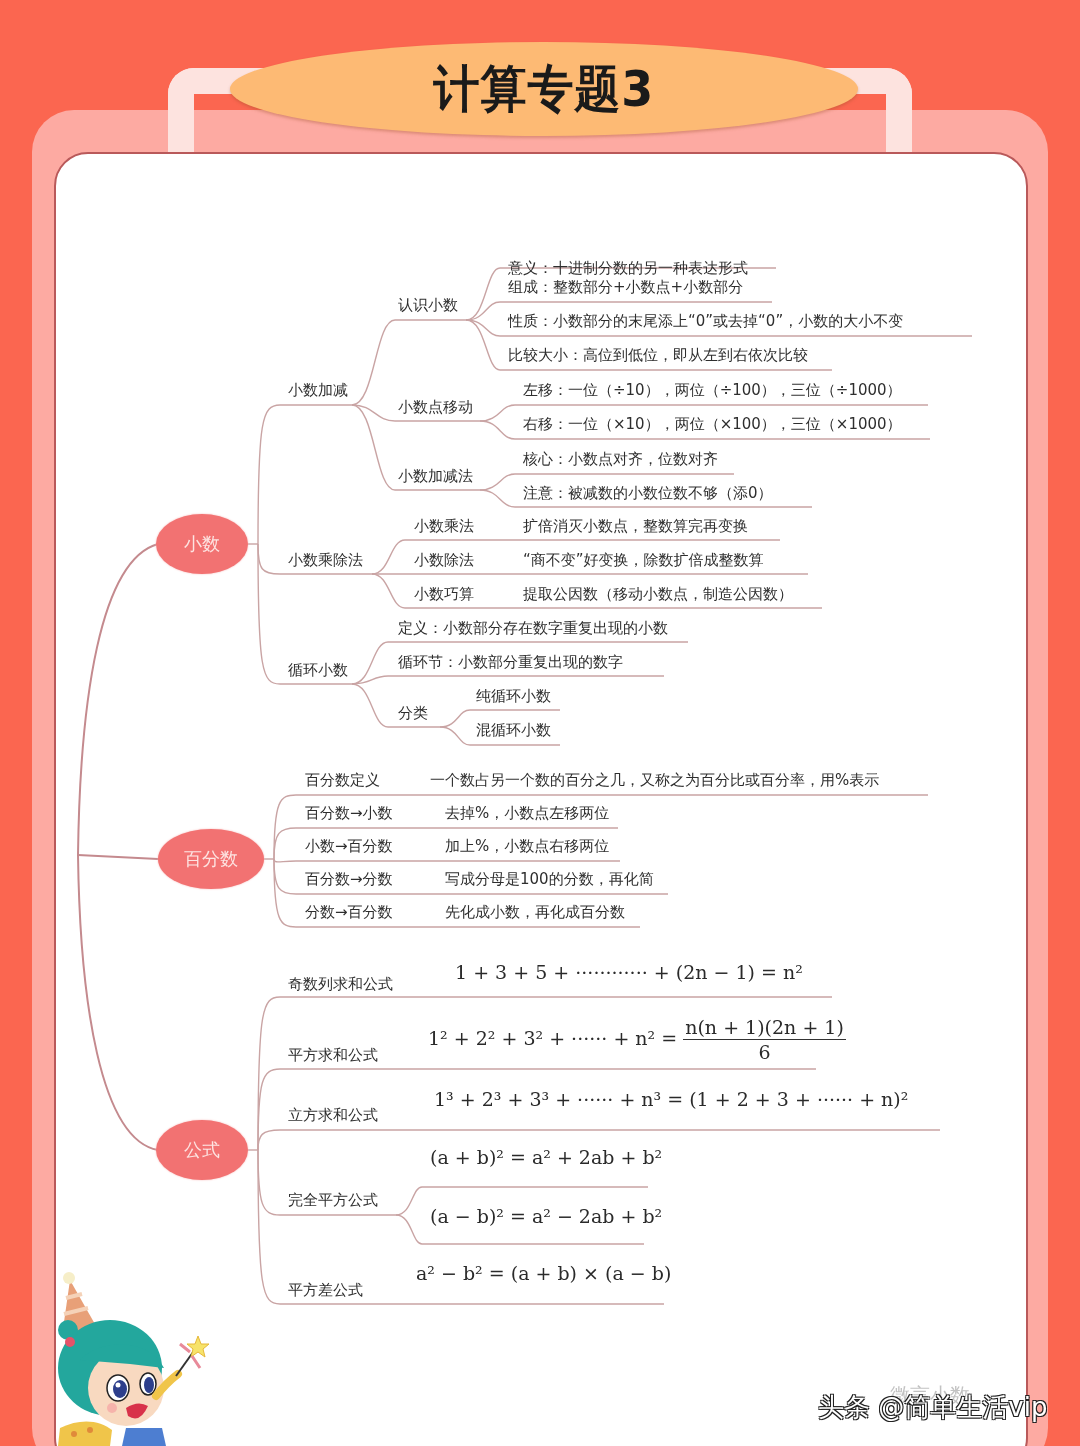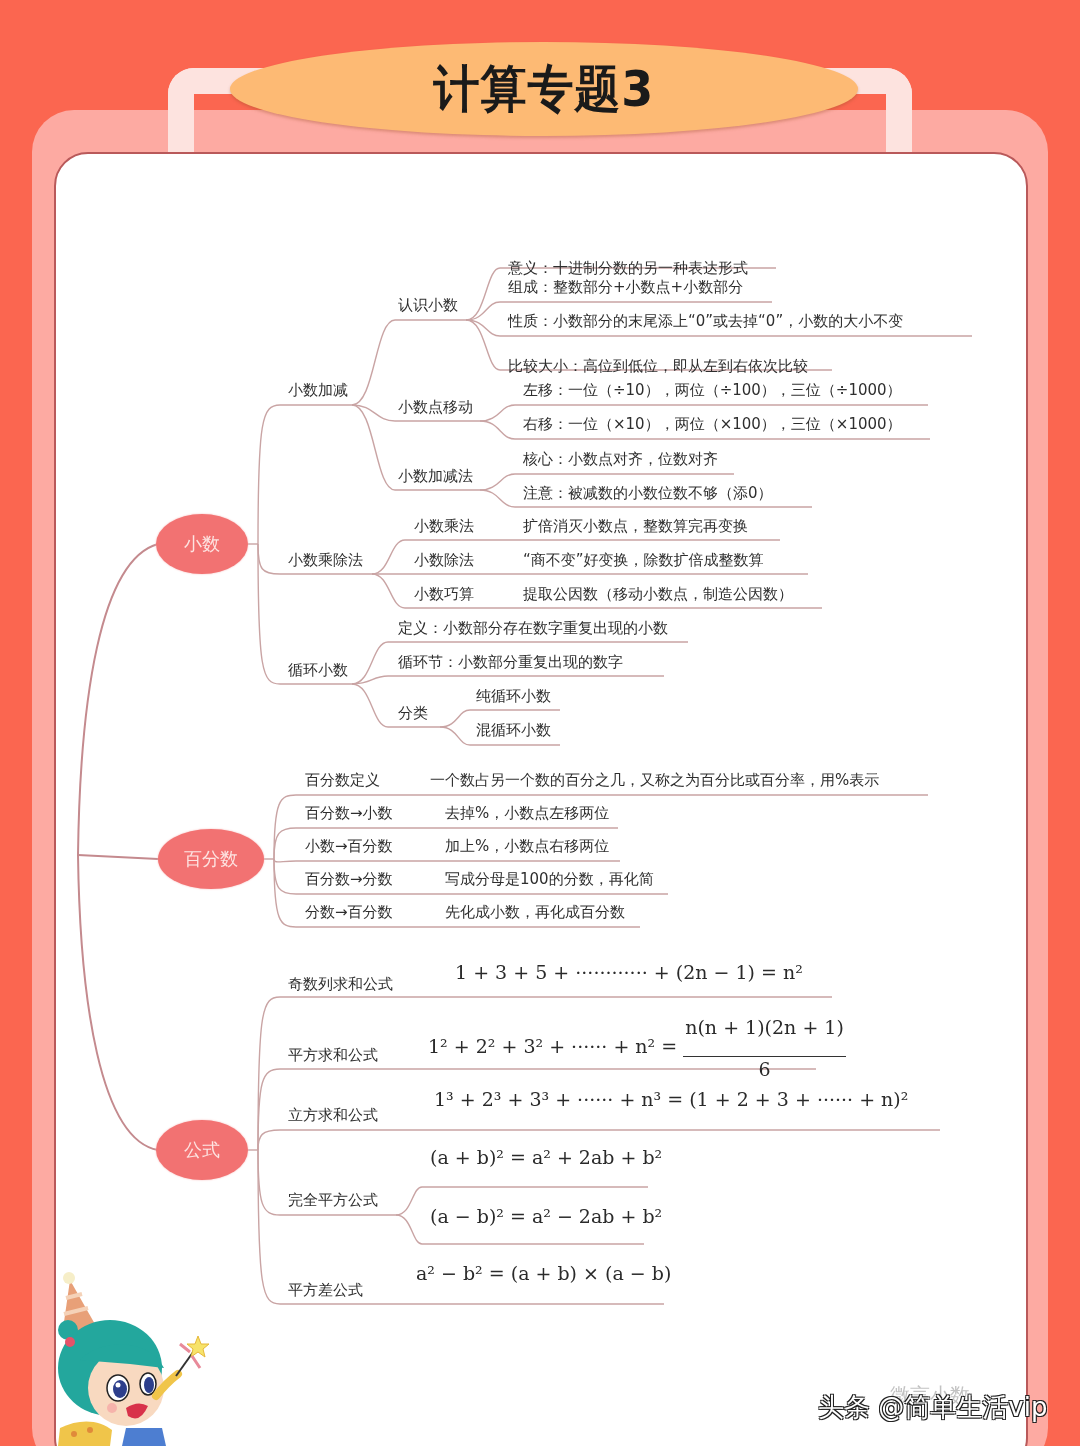--- a/index.html
+++ b/index.html
@@ -38,21 +38,21 @@
   svg.lines { position:absolute; left:0; top:0; }
   .node {
     position:absolute; width:92px; height:60px; border-radius:50%;
     background:#f27272; color:#fde4e2; font-size:18px;
     display:flex; align-items:center; justify-content:center;
     box-shadow:0 0 2px #f6b3b3;
   }
   .lbl { position:absolute; font-size:15px; color:#2e2e2e; white-space:nowrap; line-height:20px; }
   .math { position:absolute; font-family:"DejaVu Serif","Liberation Serif",serif; font-size:19px; color:#2a2a2a; white-space:nowrap; line-height:22px; }
   .frac { display:inline-block; vertical-align:middle; text-align:center; }
-  .frac .num { display:block; border-bottom:1.5px solid #333; padding:0 2px 18px; }
+  .frac .num { display:block; border-bottom:1.5px solid #333; padding:0 2px 1px; }
   .frac .den { display:block; padding-top:1px; }
   .watermark {
     position:absolute; left:818px; top:1390px; font-size:26px; color:#fff;
     text-shadow:1px 1px 0 #222, -1px -1px 0 #222, 1px -1px 0 #222, -1px 1px 0 #222;
     white-space:nowrap;
   }
   .faint-wm { position:absolute; left:890px; top:1382px; font-size:20px; color:rgba(120,120,120,.45); white-space:nowrap; }
 </style>
 </head>
 <body>
@@ -126,21 +126,21 @@
   </div>
 <div class="node" style="left:156px;top:1120px;">
     <span>公式</span>
   </div>
 
 <div class="lbl" style="left:288px;top:380px;">小数加减</div>
 <div class="lbl" style="left:398px;top:295px;">认识小数</div>
 <div class="lbl" style="left:508px;top:258px;">意义：十进制分数的另一种表达形式</div>
 <div class="lbl" style="left:508px;top:277px;">组成：整数部分+小数点+小数部分</div>
 <div class="lbl" style="left:508px;top:311px;">性质：小数部分的末尾添上“0”或去掉“0”，小数的大小不变</div>
-<div class="lbl" style="left:508px;top:356px;">比较大小：高位到低位，即从左到右依次比较</div>
+<div class="lbl" style="left:508px;top:345px;">比较大小：高位到低位，即从左到右依次比较</div>
 
 <div class="lbl" style="left:398px;top:397px;">小数点移动</div>
 <div class="lbl" style="left:523px;top:380px;">左移：一位（÷10），两位（÷100），三位（÷1000）</div>
 <div class="lbl" style="left:523px;top:414px;">右移：一位（×10），两位（×100），三位（×1000）</div>
 
 <div class="lbl" style="left:398px;top:466px;">小数加减法</div>
 <div class="lbl" style="left:523px;top:449px;">核心：小数点对齐，位数对齐</div>
 <div class="lbl" style="left:523px;top:483px;">注意：被减数的小数位数不够（添0）</div>
 
 <div class="lbl" style="left:288px;top:550px;">小数乘除法</div>

